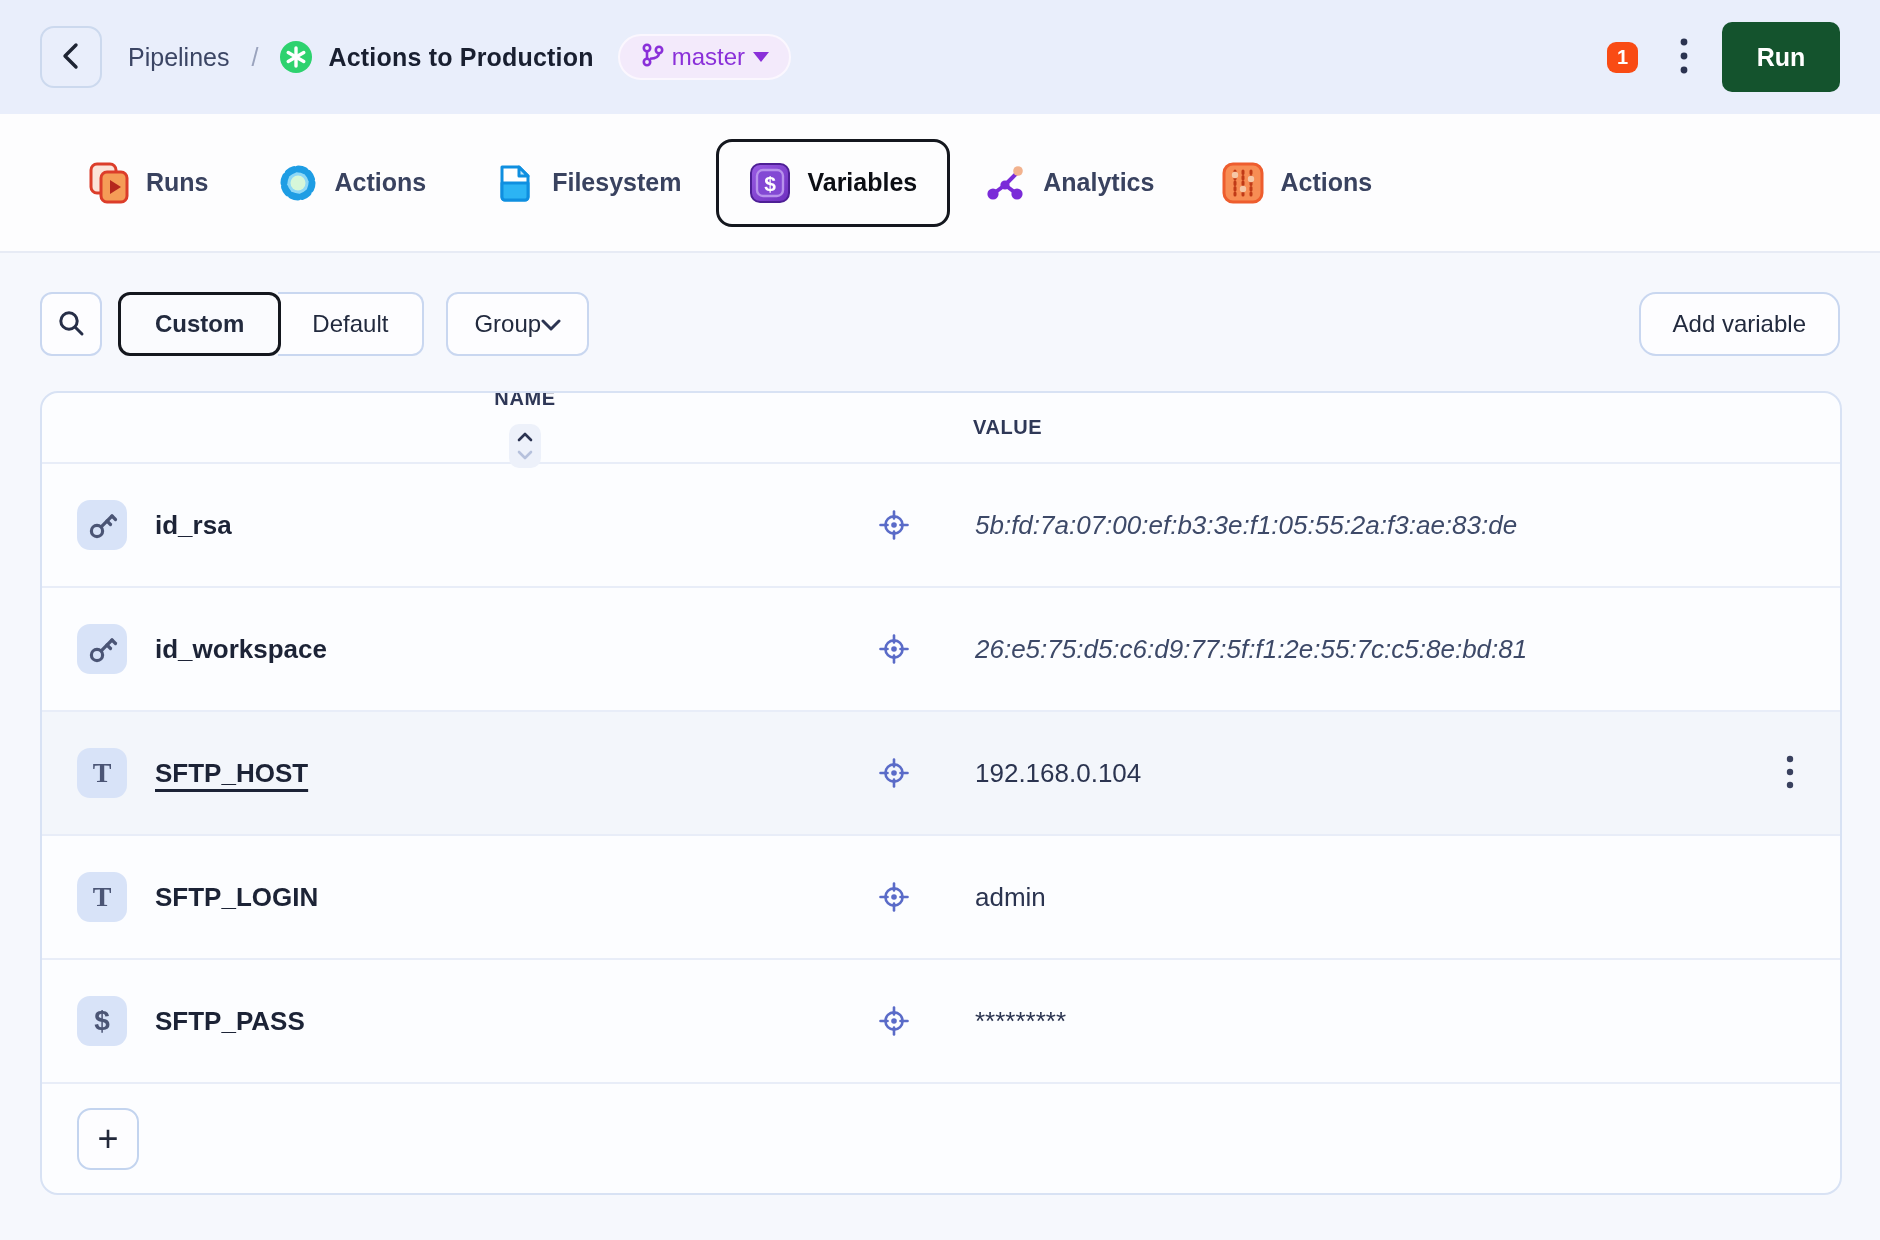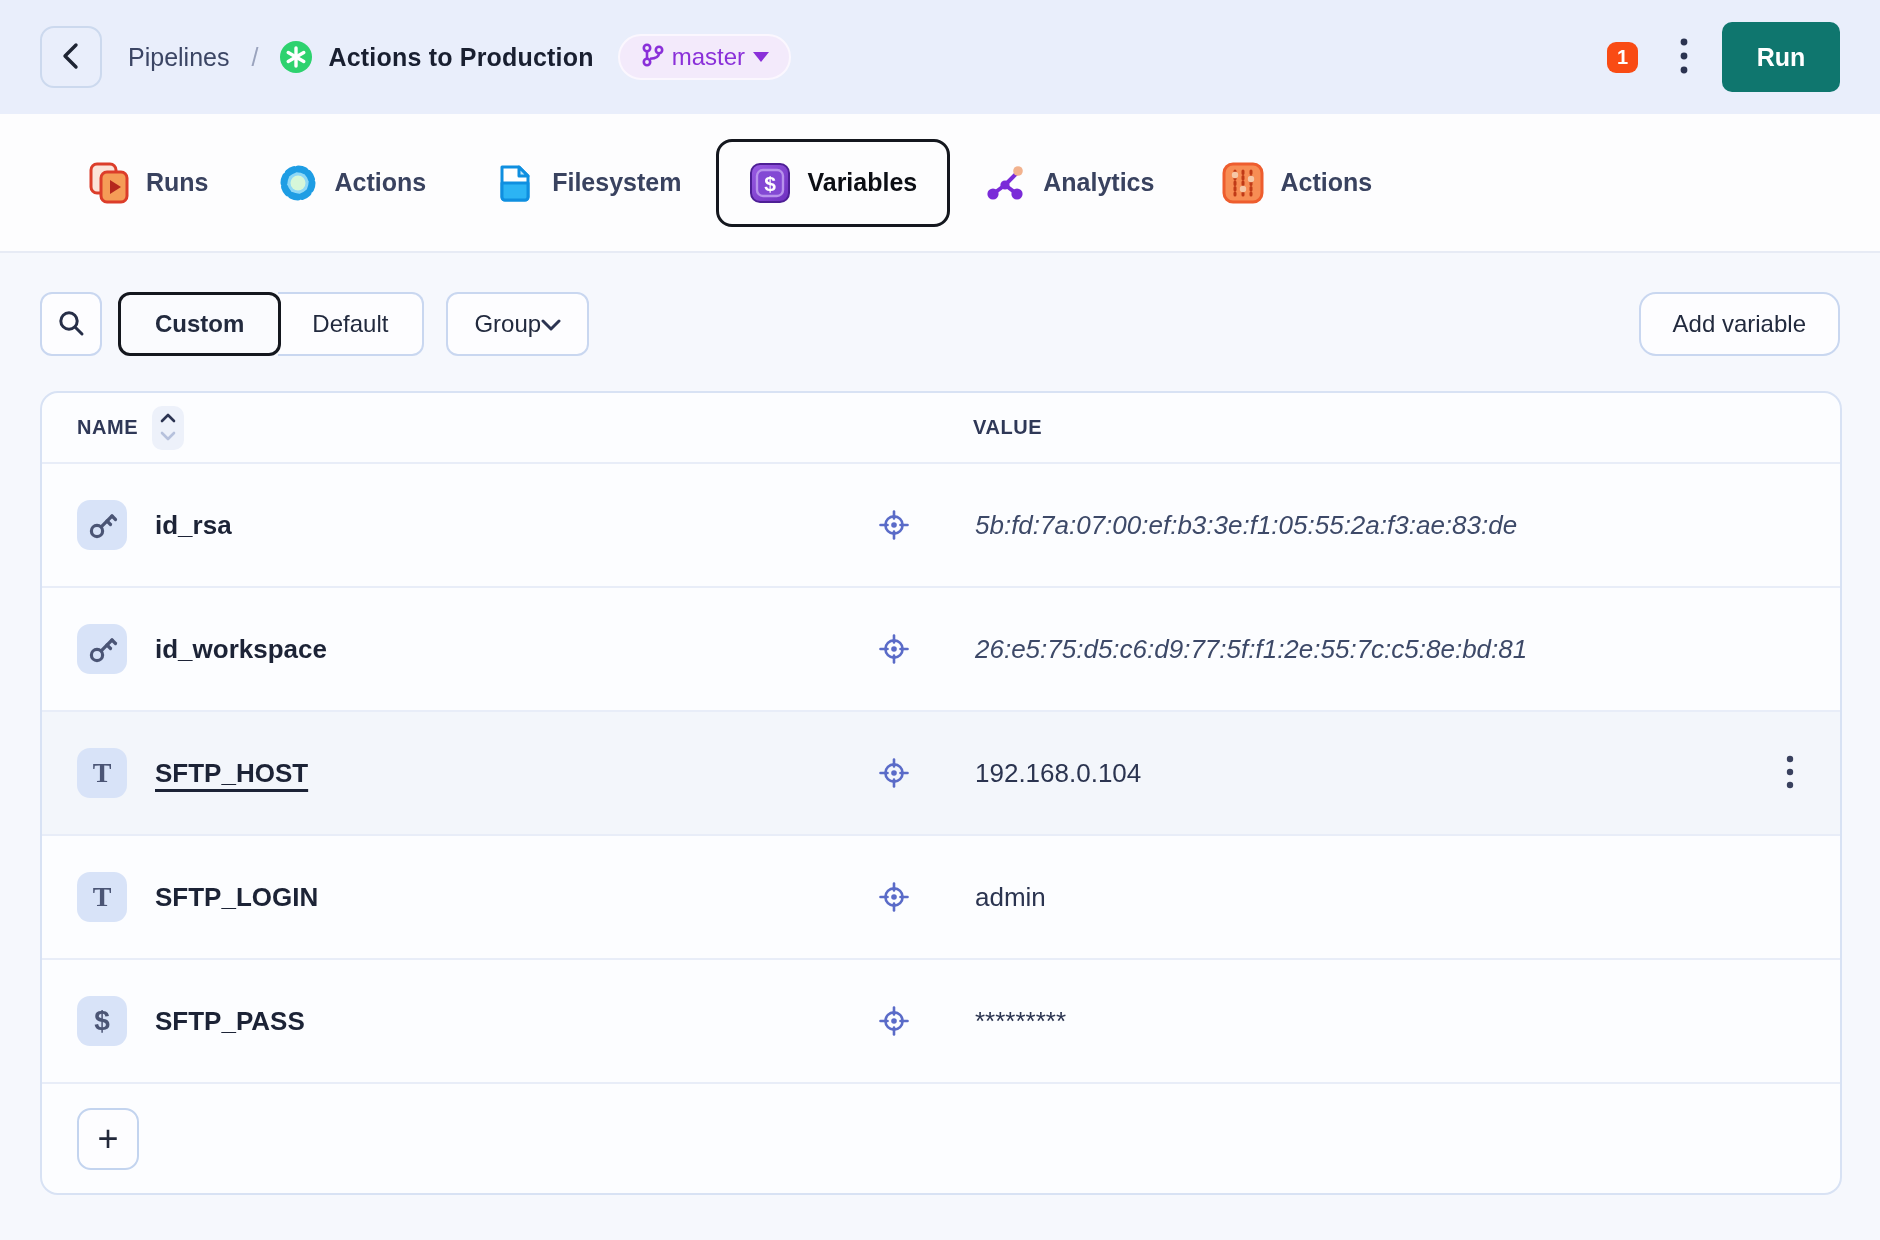--- a/index.html
+++ b/index.html
@@ -34,21 +34,21 @@
   .branch-pill .branch-label { font-size:24px; font-weight:500; color:#8a30d9; }
   .tri-down { width:0; height:0; border-left:8px solid transparent; border-right:8px solid transparent; border-top:10px solid #8a30d9; margin-left:2px; }
   .header-spacer { flex:1; }
   .notif-badge {
     min-width:31px; height:31px; padding:0 7px; background:#f94b14; color:#fff;
     border-radius:9px; font-size:20px; font-weight:700;
     display:flex; align-items:center; justify-content:center; cursor:pointer;
   }
   .kebab-btn { margin:0 34px 0 42px; background:none; border:none; cursor:pointer; display:flex; align-items:center; }
   .run-btn {
-    width:118px; height:70px; background:#0f766e; color:#fff;
+    width:118px; height:70px; background:#14532d; color:#fff;
     font-size:25px; font-weight:600; border:none; border-radius:10px; cursor:pointer;
     font-family:"Liberation Sans", sans-serif;
   }
 
   
   .tab-bar {
     height:139px; background:#fdfdfe; border-bottom:2px solid #e7ebf5;
     display:flex; align-items:center; padding:0 55px; gap:2px;
   }
   .tab {
@@ -94,21 +94,21 @@
 
   
   .table-card {
     margin:35px 38px 0 40px; background:#fcfdff;
     border:2px solid #d8e2f4; border-radius:18px; overflow:hidden;
   }
   .thead {
     height:71px; display:flex; align-items:center;
     padding:0 40px 0 35px; border-bottom:2px solid #e8edf8;
   }
-  .th-name { width:896px; display:flex; align-items:center; gap:14px; }
+  .th-name { width:896px; display:flex; align-items:center; gap:14px;flex-direction:column; }
   .th-label { font-size:20px; font-weight:700; color:#2f3857; letter-spacing:.6px; }
   .sort-pill {
     width:32px; height:44px; background:#edf1fa; border-radius:10px; border:none;
     display:flex; flex-direction:column; align-items:center; justify-content:center; gap:3px; cursor:pointer;
   }
   .trow {
     height:124px; display:flex; align-items:center;
     padding:0 40px 0 35px; border-bottom:2px solid #e8edf8;justify-content:center;
   }
   .trow.hovered { background:#f3f6fb; }

